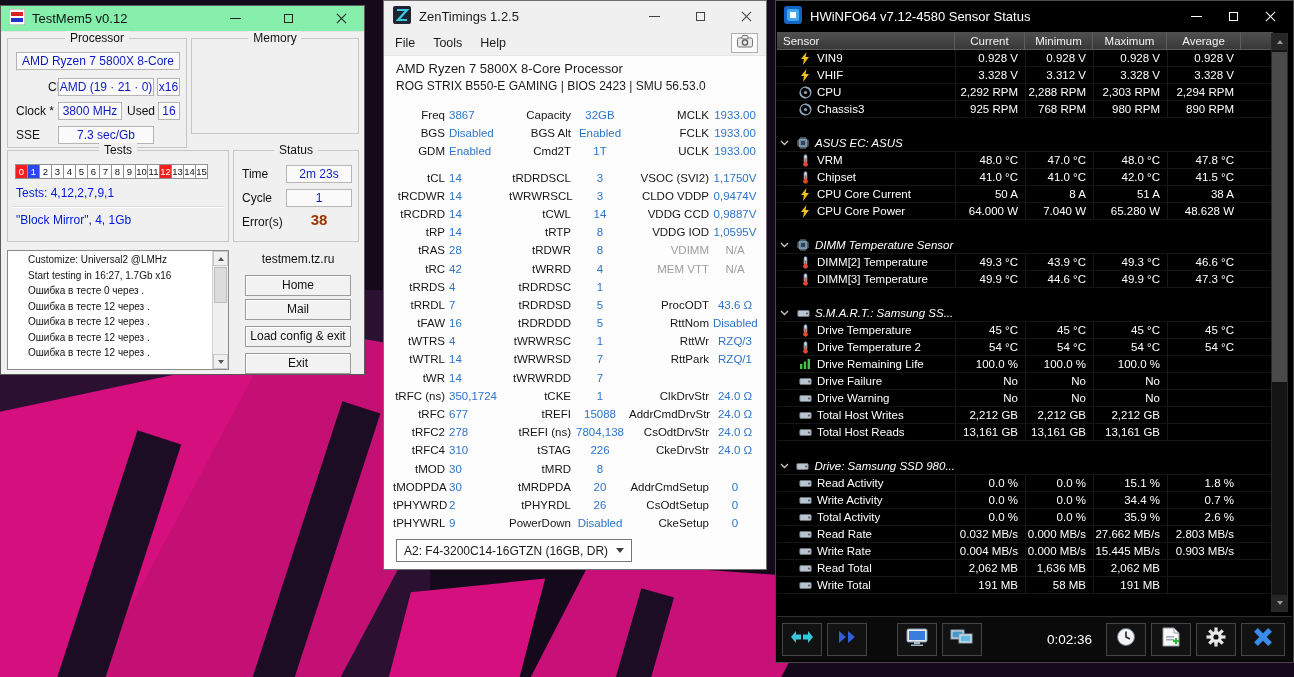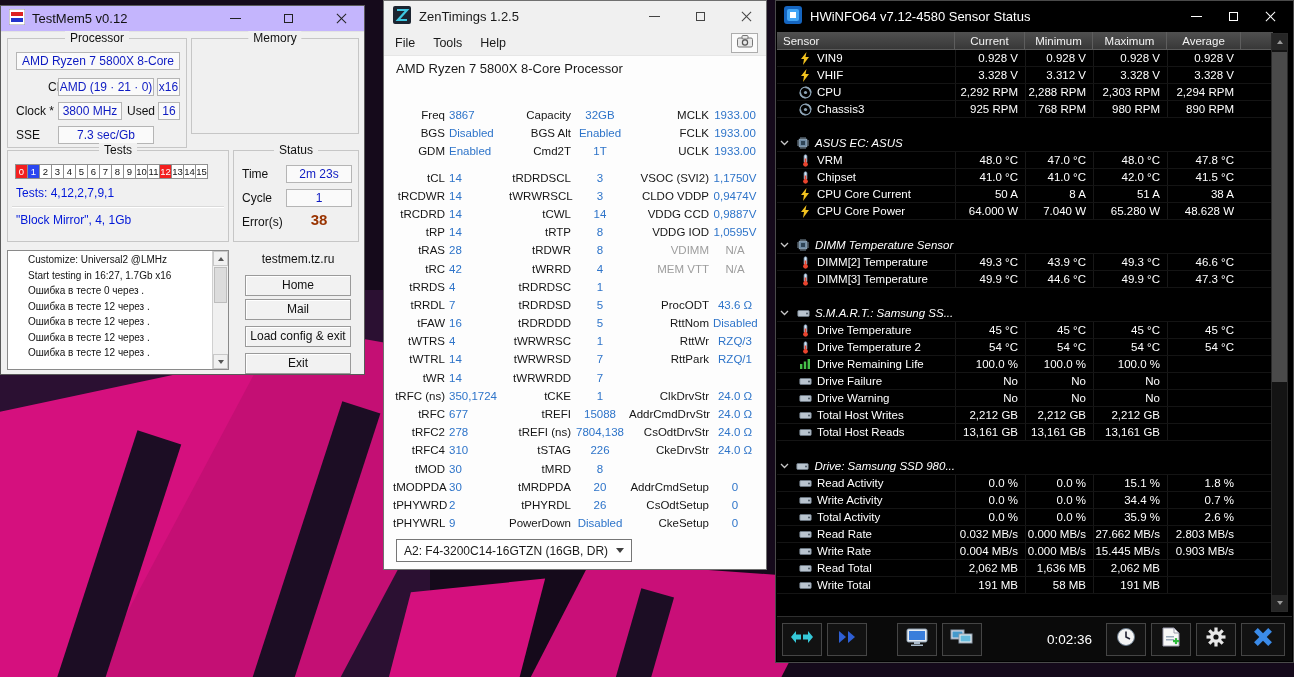--- a/index.html
+++ b/index.html
@@ -9,21 +9,21 @@
 
 .window{position:absolute;}
 .wbtn{width:13px;height:13px;position:relative;}
 .wbtn.min::after{content:"";position:absolute;left:1px;right:1px;top:6px;border-top:1px solid currentColor;}
 .wbtn.max::after{content:"";position:absolute;inset:2px;border:1px solid currentColor;}
 .wbtn.close::before,.wbtn.close::after{content:"";position:absolute;left:0;top:6px;width:13px;border-top:1.3px solid currentColor;transform-origin:center;}
 .wbtn.close::before{transform:rotate(45deg);}
 .wbtn.close::after{transform:rotate(-45deg);}
 
 .tm5{left:0;top:5px;width:365px;height:370px;background:#f0f0f0;border:1px solid #5a5a5a;font-size:12px;color:#111;}
-.tm5-tb{height:26px;background:#c4b5fd;border-bottom:1px solid #e3e3e3;display:flex;align-items:center;padding:0 8px;}
+.tm5-tb{height:26px;background:#86efac;border-bottom:1px solid #e3e3e3;display:flex;align-items:center;padding:0 8px;}
 .tm5-title{font-size:13px;margin-left:7px;white-space:nowrap;}
 .tm5-ctl{margin-left:auto;display:flex;gap:40px;align-items:center;color:#222;padding-right:8px;}
 .gbox{position:absolute;border:1px solid #c6c6c6;background:#f0f0f0;}
 .gbox-title{position:absolute;top:-8px;left:50%;transform:translateX(-50%);background:#f0f0f0;padding:0 5px;font-size:12px;white-space:nowrap;}
 .lbl{position:absolute;font-size:12px;white-space:nowrap;}
 .lbl.muted{color:#8a8a8a;}
 .vbox{position:absolute;border:1px solid #b5b5b5;background:#fafafa;color:#0d1ac2;font-size:12px;text-align:center;line-height:16px;white-space:nowrap;height:18px;}
 .vbox.muted{color:#8a8a8a;}
 .mem-rows{position:absolute;left:6px;right:6px;top:12px;}
 .mem-row{display:flex;align-items:center;height:21px;}
@@ -229,20 +229,21 @@
       <span class="zt-menu-item">Help</span>
       <span class="zt-cam">
           <span><svg width="16" height="13">
               <rect x="0.5" y="3" width="15" height="9" rx="1.5" fill="#e8e8e8" stroke="#777"></rect>
               <rect x="5" y="0.5" width="6" height="3.5" rx="1" fill="#e8e8e8" stroke="#777"></rect>
               <circle cx="8" cy="7.5" r="2.6" fill="none" stroke="#555" stroke-width="1.2"></circle>
             </svg></span>
         </span>
     </div>
     <div class="zt-cpu">AMD Ryzen 7 5800X 8-Core Processor</div>
+    <div class="zt-board">ROG STRIX B550-E GAMING | BIOS 2423 | SMU 56.53.0</div>
     <div class="zt-grid">
         <div class="zt-l">Freq</div>
         <div class="zt-v">3867</div>
         <div class="zt-l">Capacity</div>
         <div class="zt-v zt-v2">32GB</div>
         <div class="zt-l">MCLK</div>
         <div class="zt-v zt-v3">1933.00</div>
         <div class="zt-l">BGS</div>
         <div class="zt-v">Disabled</div>
         <div class="zt-l">BGS Alt</div>

